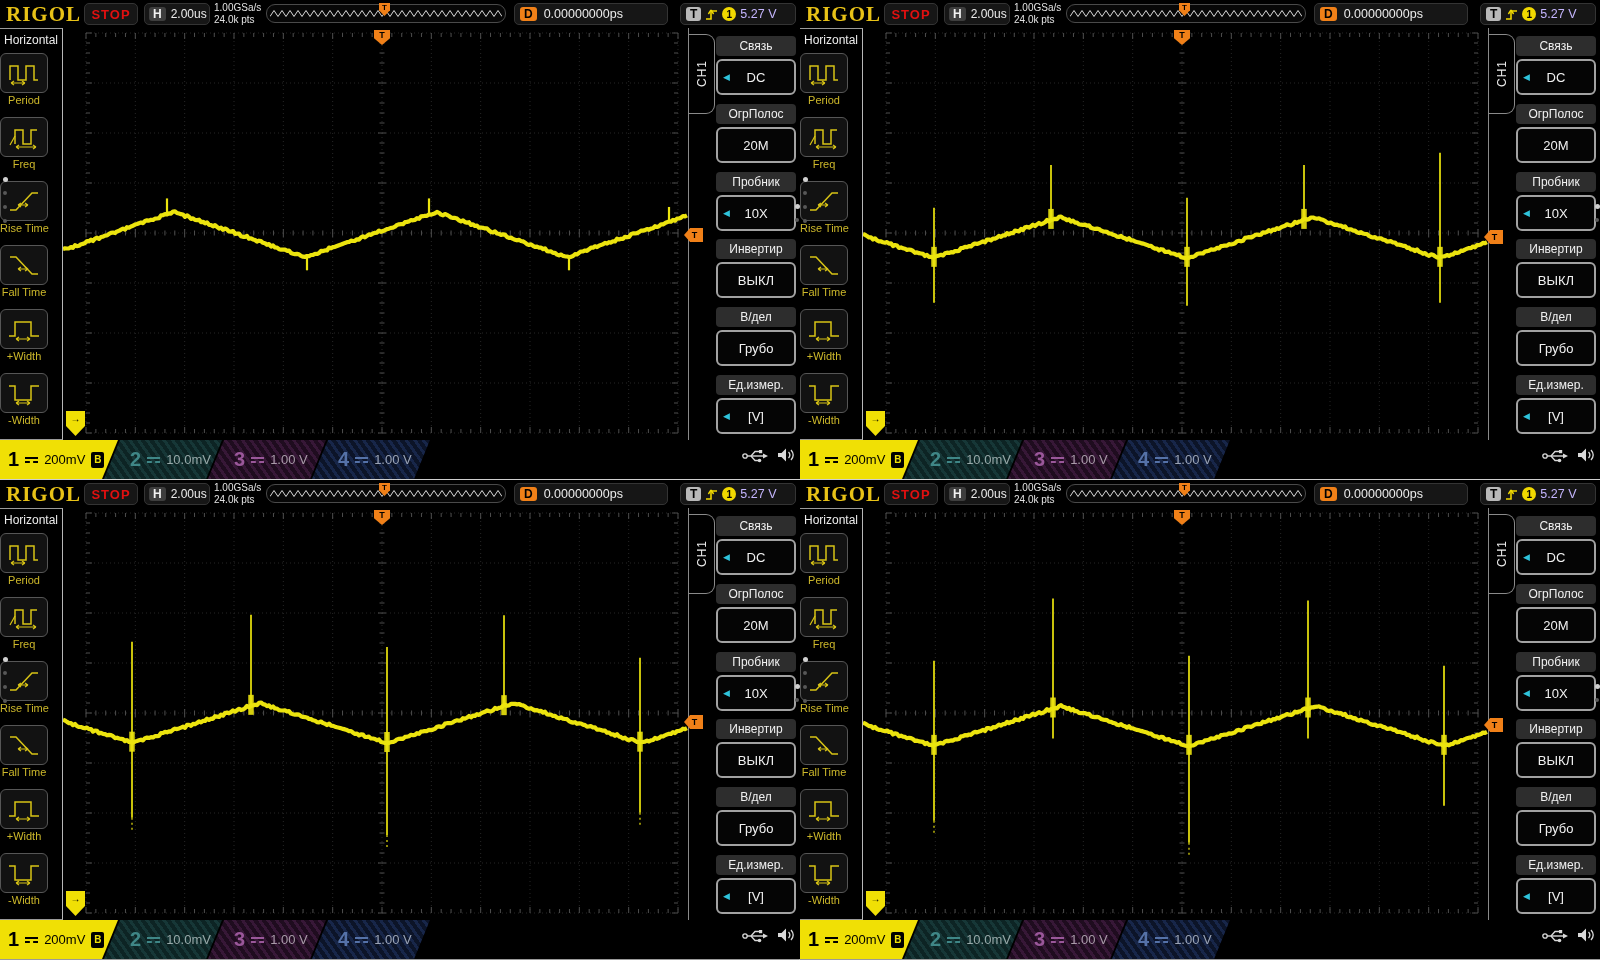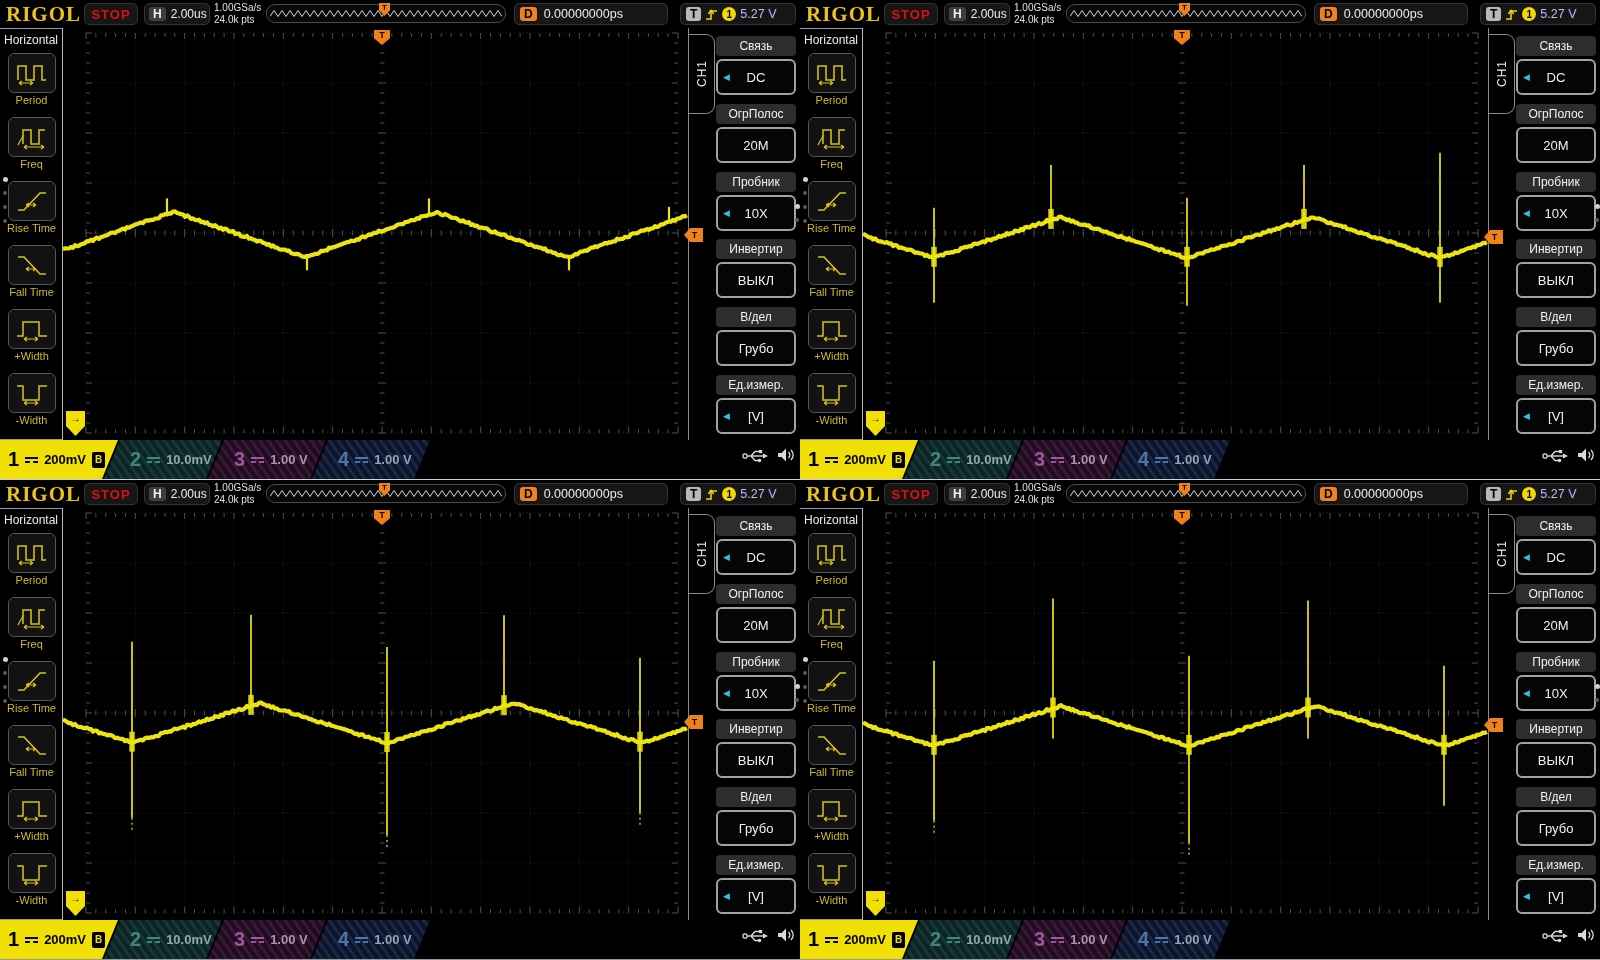--- a/index.html
+++ b/index.html
@@ -36,21 +36,21 @@
   .tbox{left:680px;width:116px;padding:0 5px;gap:4px;}
   .t-badge{background:#b8b8b8;color:#000;}
   .trig-circle{width:14px;height:14px;border-radius:50%;background:#f0d800;color:#000;
     font-size:10px;font-weight:bold;display:flex;align-items:center;justify-content:center;}
   .tlevel{color:#c4b5fd;font-size:12.5px;}
 
   
   .sidebar{position:absolute;left:0;top:28px;width:63px;height:412px;box-sizing:border-box;
     border-top:1px solid #9a9a9a;border-right:1px solid #b8b8b8;border-bottom:1px solid #9a9a9a;background:#000;}
   .sidebar-title{position:absolute;left:0;top:4px;width:100%;text-align:center;color:#ececec;font-size:12px;}
-  .meas-item{position:absolute;left:0;width:63px;text-align:center;}
+  .meas-item{position:absolute;left:0;width:48px;text-align:center;}
   .meas-btn{margin:0 auto;width:46px;height:38px;background:#121212;border:1px solid #565656;
     border-radius:6px;display:flex;align-items:center;justify-content:center;}
   .meas-label{margin-top:1px;color:#cdb82a;font-size:11px;white-space:nowrap;}
   .pagedot{position:absolute;border-radius:50%;}
 
   
   .wavesvg{position:absolute;left:63px;top:28px;}
   .trig-top{position:absolute;left:374px;top:30px;width:16px;height:15px;background:#f08018;
     clip-path:polygon(0 0,100% 0,100% 55%,50% 100%,0 55%);color:#000;font-weight:bold;font-size:9px;
     text-align:center;line-height:10px;z-index:5;}
@@ -81,21 +81,21 @@
     background:#f0e005;padding-left:8px;}
   .chslant{clip-path:polygon(16px 0,100% 0,calc(100% - 16px) 100%,0 100%);padding-left:26px;}
   .ch2{left:104px;width:118px;background:#0d2424;
     background-image:repeating-linear-gradient(55deg,rgba(40,90,90,.35) 0 3px,transparent 3px 7px);}
   .ch3{left:208px;width:118px;background:#1f0c1f;
     background-image:repeating-linear-gradient(55deg,rgba(110,50,110,.3) 0 3px,transparent 3px 7px);}
   .ch4{left:312px;width:118px;background:#0c1428;
     background-image:repeating-linear-gradient(55deg,rgba(50,80,150,.3) 0 3px,transparent 3px 7px);}
   .chnum{font-size:20px;font-weight:bold;}
   .ch1 .chnum{color:#000;}
-  .chscale{font-size:13px;font-weight:bold;}
+  .chscale{font-size:13px;font-weight:normal;}
   .ch1 .chscale{color:#000;}
   .coupl{display:flex;flex-direction:column;gap:2px;width:13px;}
   .coupl i{display:block;height:0;border-top:2px solid currentColor;}
   .coupl i.dash{border-top-style:dashed;}
   .bwbadge{width:13px;height:16px;background:#000;border-radius:2px;color:#f0e005;font-size:10px;
     font-weight:bold;text-align:center;line-height:16px;}
   .biconbox{position:absolute;left:742px;top:7px;display:flex;gap:8px;align-items:center;}
 </style>
 </head>
 <body>

